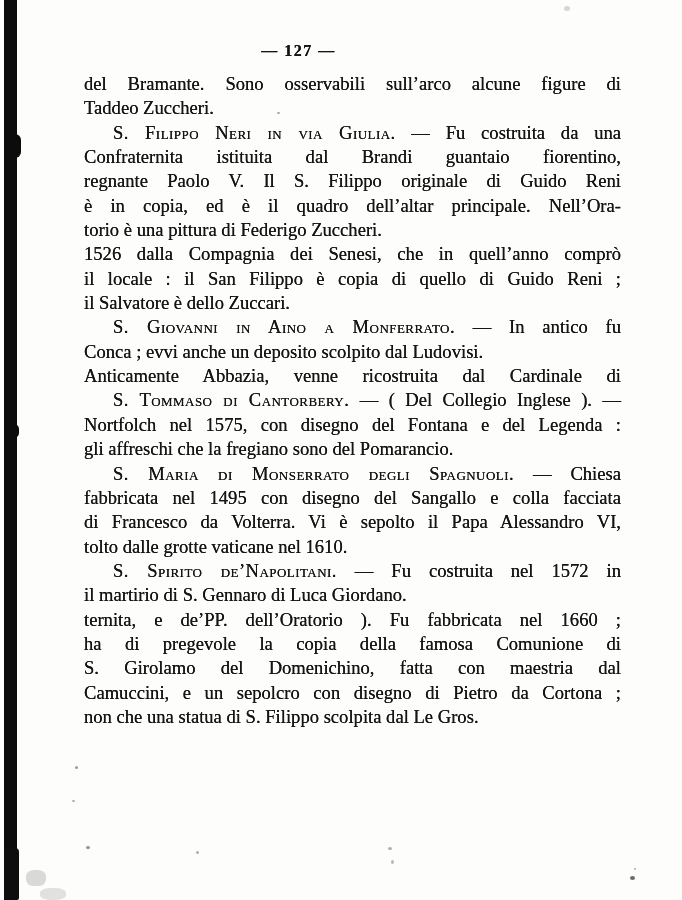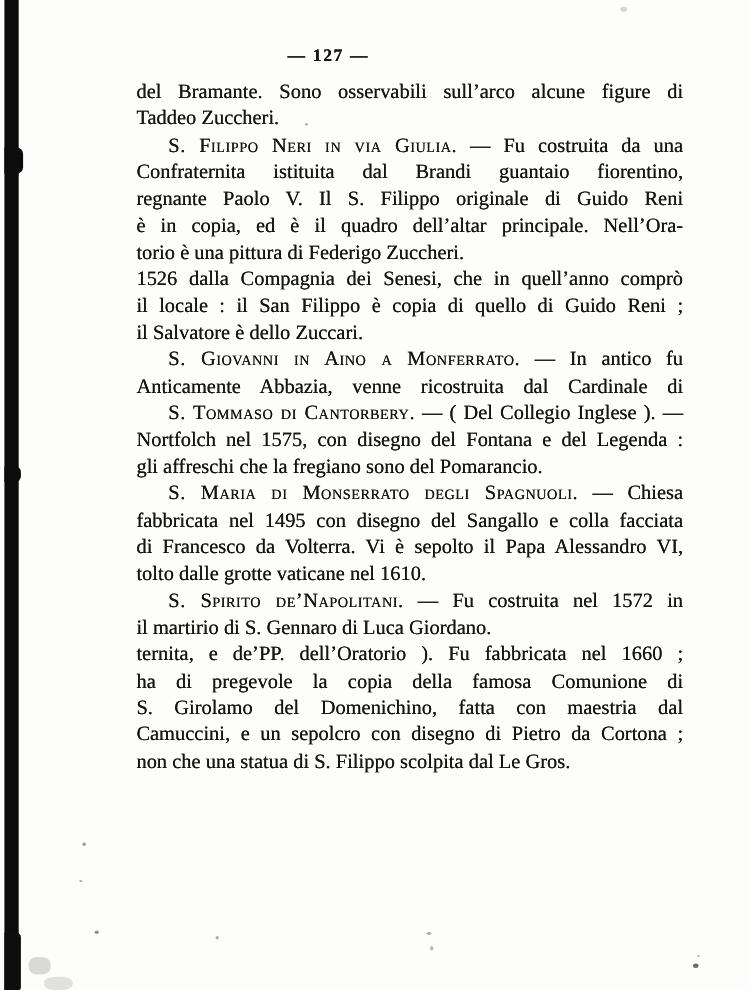--- a/index.html
+++ b/index.html
@@ -76,21 +76,20 @@
     line-height: 24.35px;
     text-shadow: 0 0 0.35px currentColor;
   }
   .paragraph {
     margin: 0;
   }
   .line {
     text-align: justify;
     text-align-last: justify;
     white-space: normal;
-    margin-left: 40px;
   }
   .line.last {
     text-align-last: auto;
   }
   .line.indent {
     padding-left: 29px;
   }
   .run-smallcaps {
     font-variant: small-caps;
     letter-spacing: 0.45px;
@@ -140,20 +139,21 @@
         <div class="line"><span class="run-normal">è in copia, ed è il quadro dell’altar principale. Nell’Ora-</span></div>
         <div class="line last"><span class="run-normal">torio è una pittura di Federigo Zuccheri.</span></div>
       </div>
       <div class="paragraph">
         <div class="line"><span class="run-normal">1526 dalla Compagnia dei Senesi, che in quell’anno comprò</span></div>
         <div class="line"><span class="run-normal">il locale : il San Filippo è copia di quello di Guido Reni ;</span></div>
         <div class="line last"><span class="run-normal">il Salvatore è dello Zuccari.</span></div>
       </div>
       <div class="paragraph">
         <div class="line indent"><span class="run-smallcaps">S. Giovanni in Aino a Monferrato.</span><span class="run-normal"> — In antico fu</span></div>
+        <div class="line last"><span class="run-normal">Conca ; evvi anche un deposito scolpito dal Ludovisi.</span></div>
       </div>
       <div class="paragraph">
         <div class="line"><span class="run-normal">Anticamente Abbazia, venne ricostruita dal Cardinale di</span></div>
         <div class="line indent"><span class="run-smallcaps">S. Tommaso di Cantorbery.</span><span class="run-normal"> — ( Del Collegio Inglese ). —</span></div>
         <div class="line"><span class="run-normal">Nortfolch nel 1575, con disegno del Fontana e del Legenda :</span></div>
         <div class="line last"><span class="run-normal">gli affreschi che la fregiano sono del Pomarancio.</span></div>
       </div>
       <div class="paragraph">
         <div class="line indent"><span class="run-smallcaps">S. Maria di Monserrato degli Spagnuoli.</span><span class="run-normal"> — Chiesa</span></div>
         <div class="line"><span class="run-normal">fabbricata nel 1495 con disegno del Sangallo e colla facciata</span></div>

